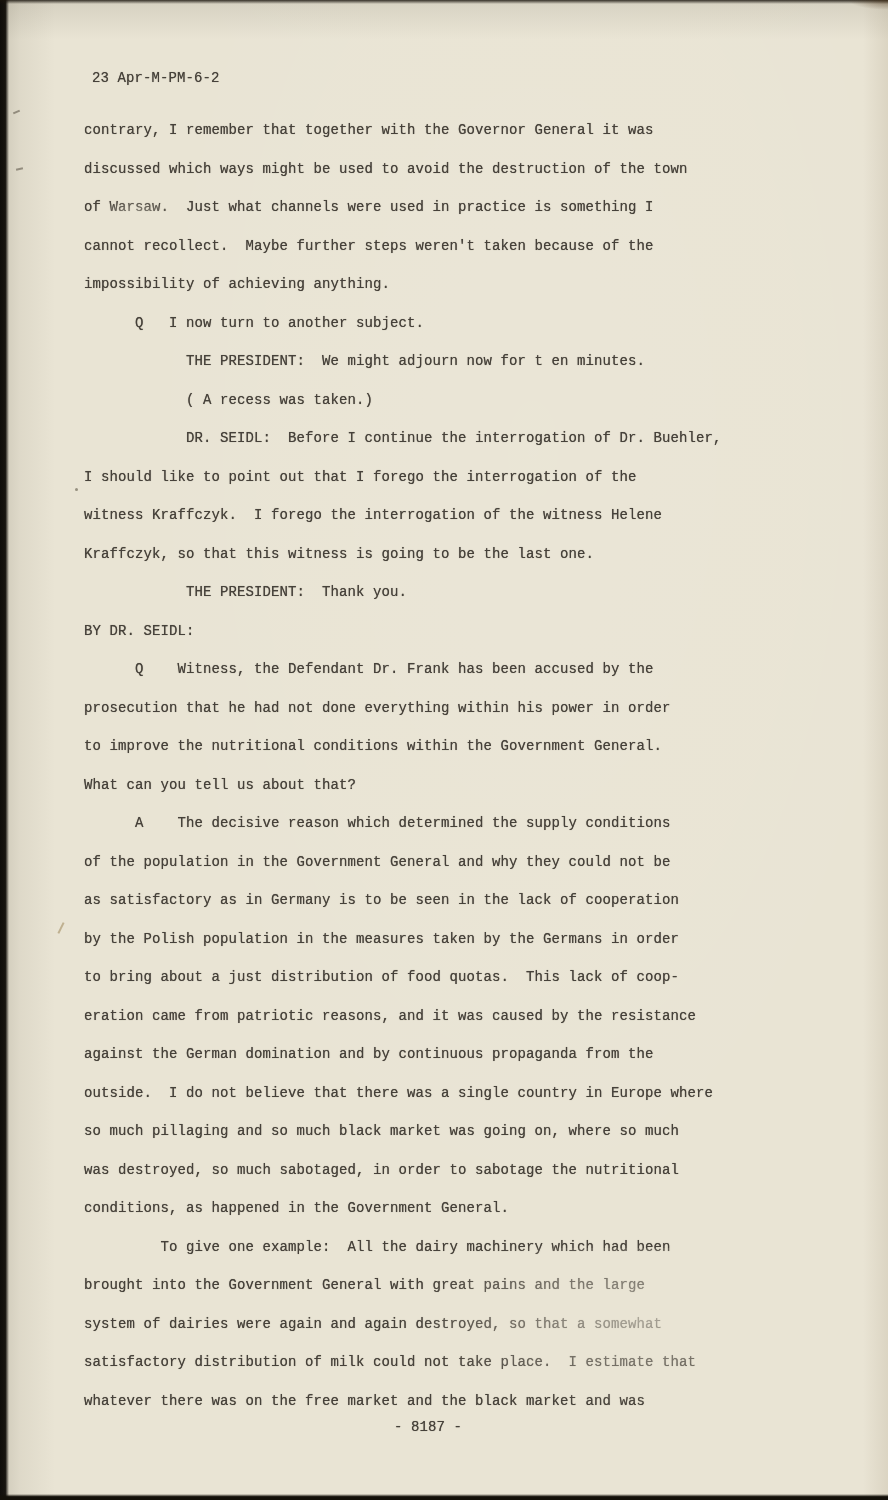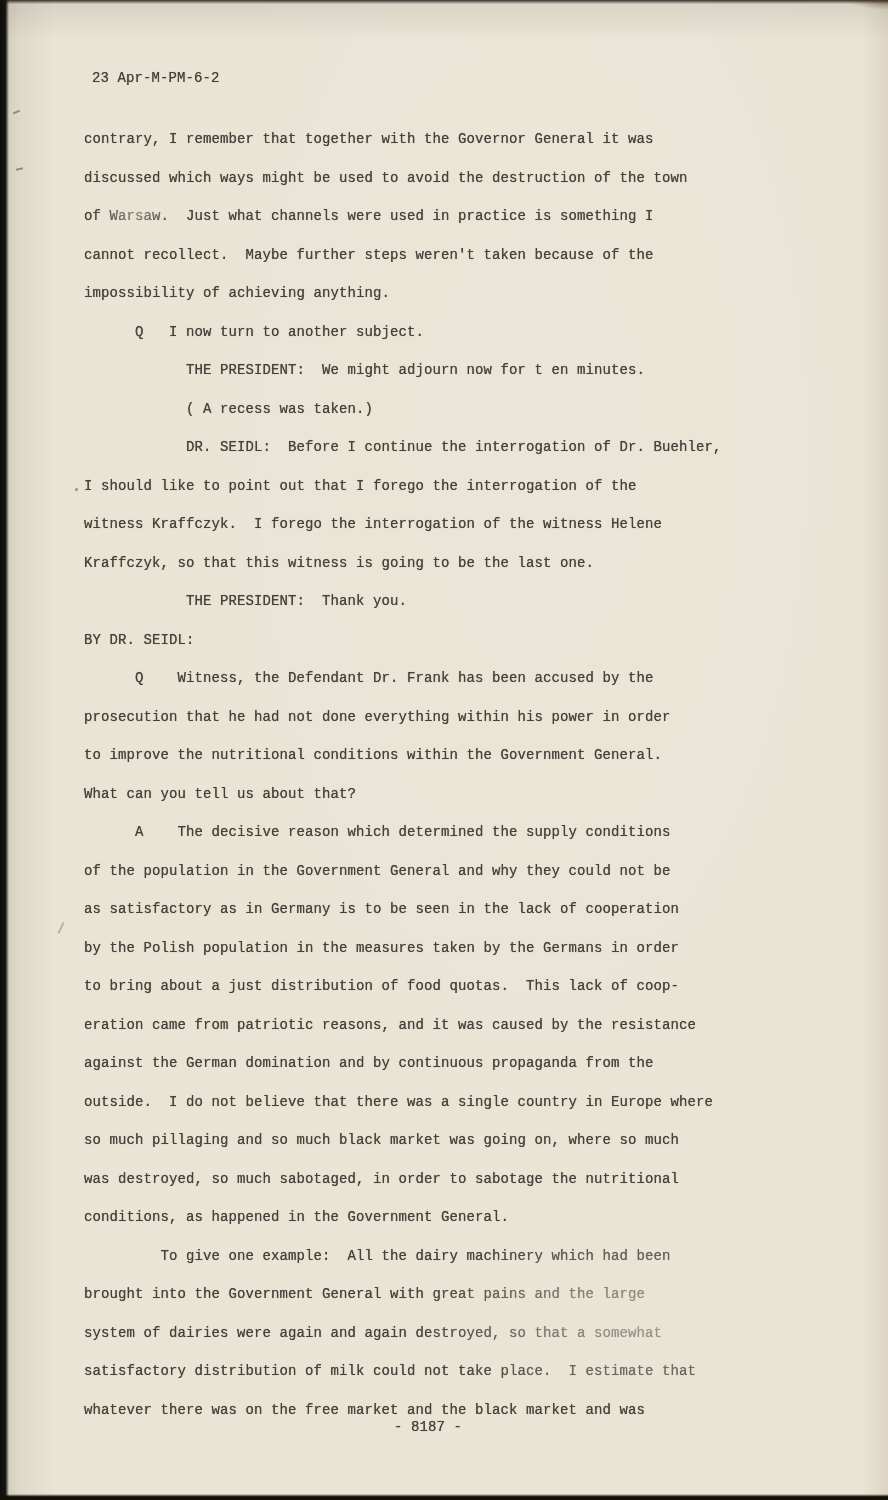--- a/index.html
+++ b/index.html
@@ -47,21 +47,21 @@
   }
   .header-line {
     position: absolute;
     left: 92px;
     top: 68px;
     line-height: 20px;
   }
   .doc-lines {
     position: absolute;
     left: 84px;
-    top: 120px;
+    top: 111px;
     right: 20px;
     font-family: Liberation Mono, monospace;
   }
   .doc-lines .line {
     height: 38.5px;
     line-height: 38.5px;
   }
   .page-number {
     position: absolute;
     left: 0;

